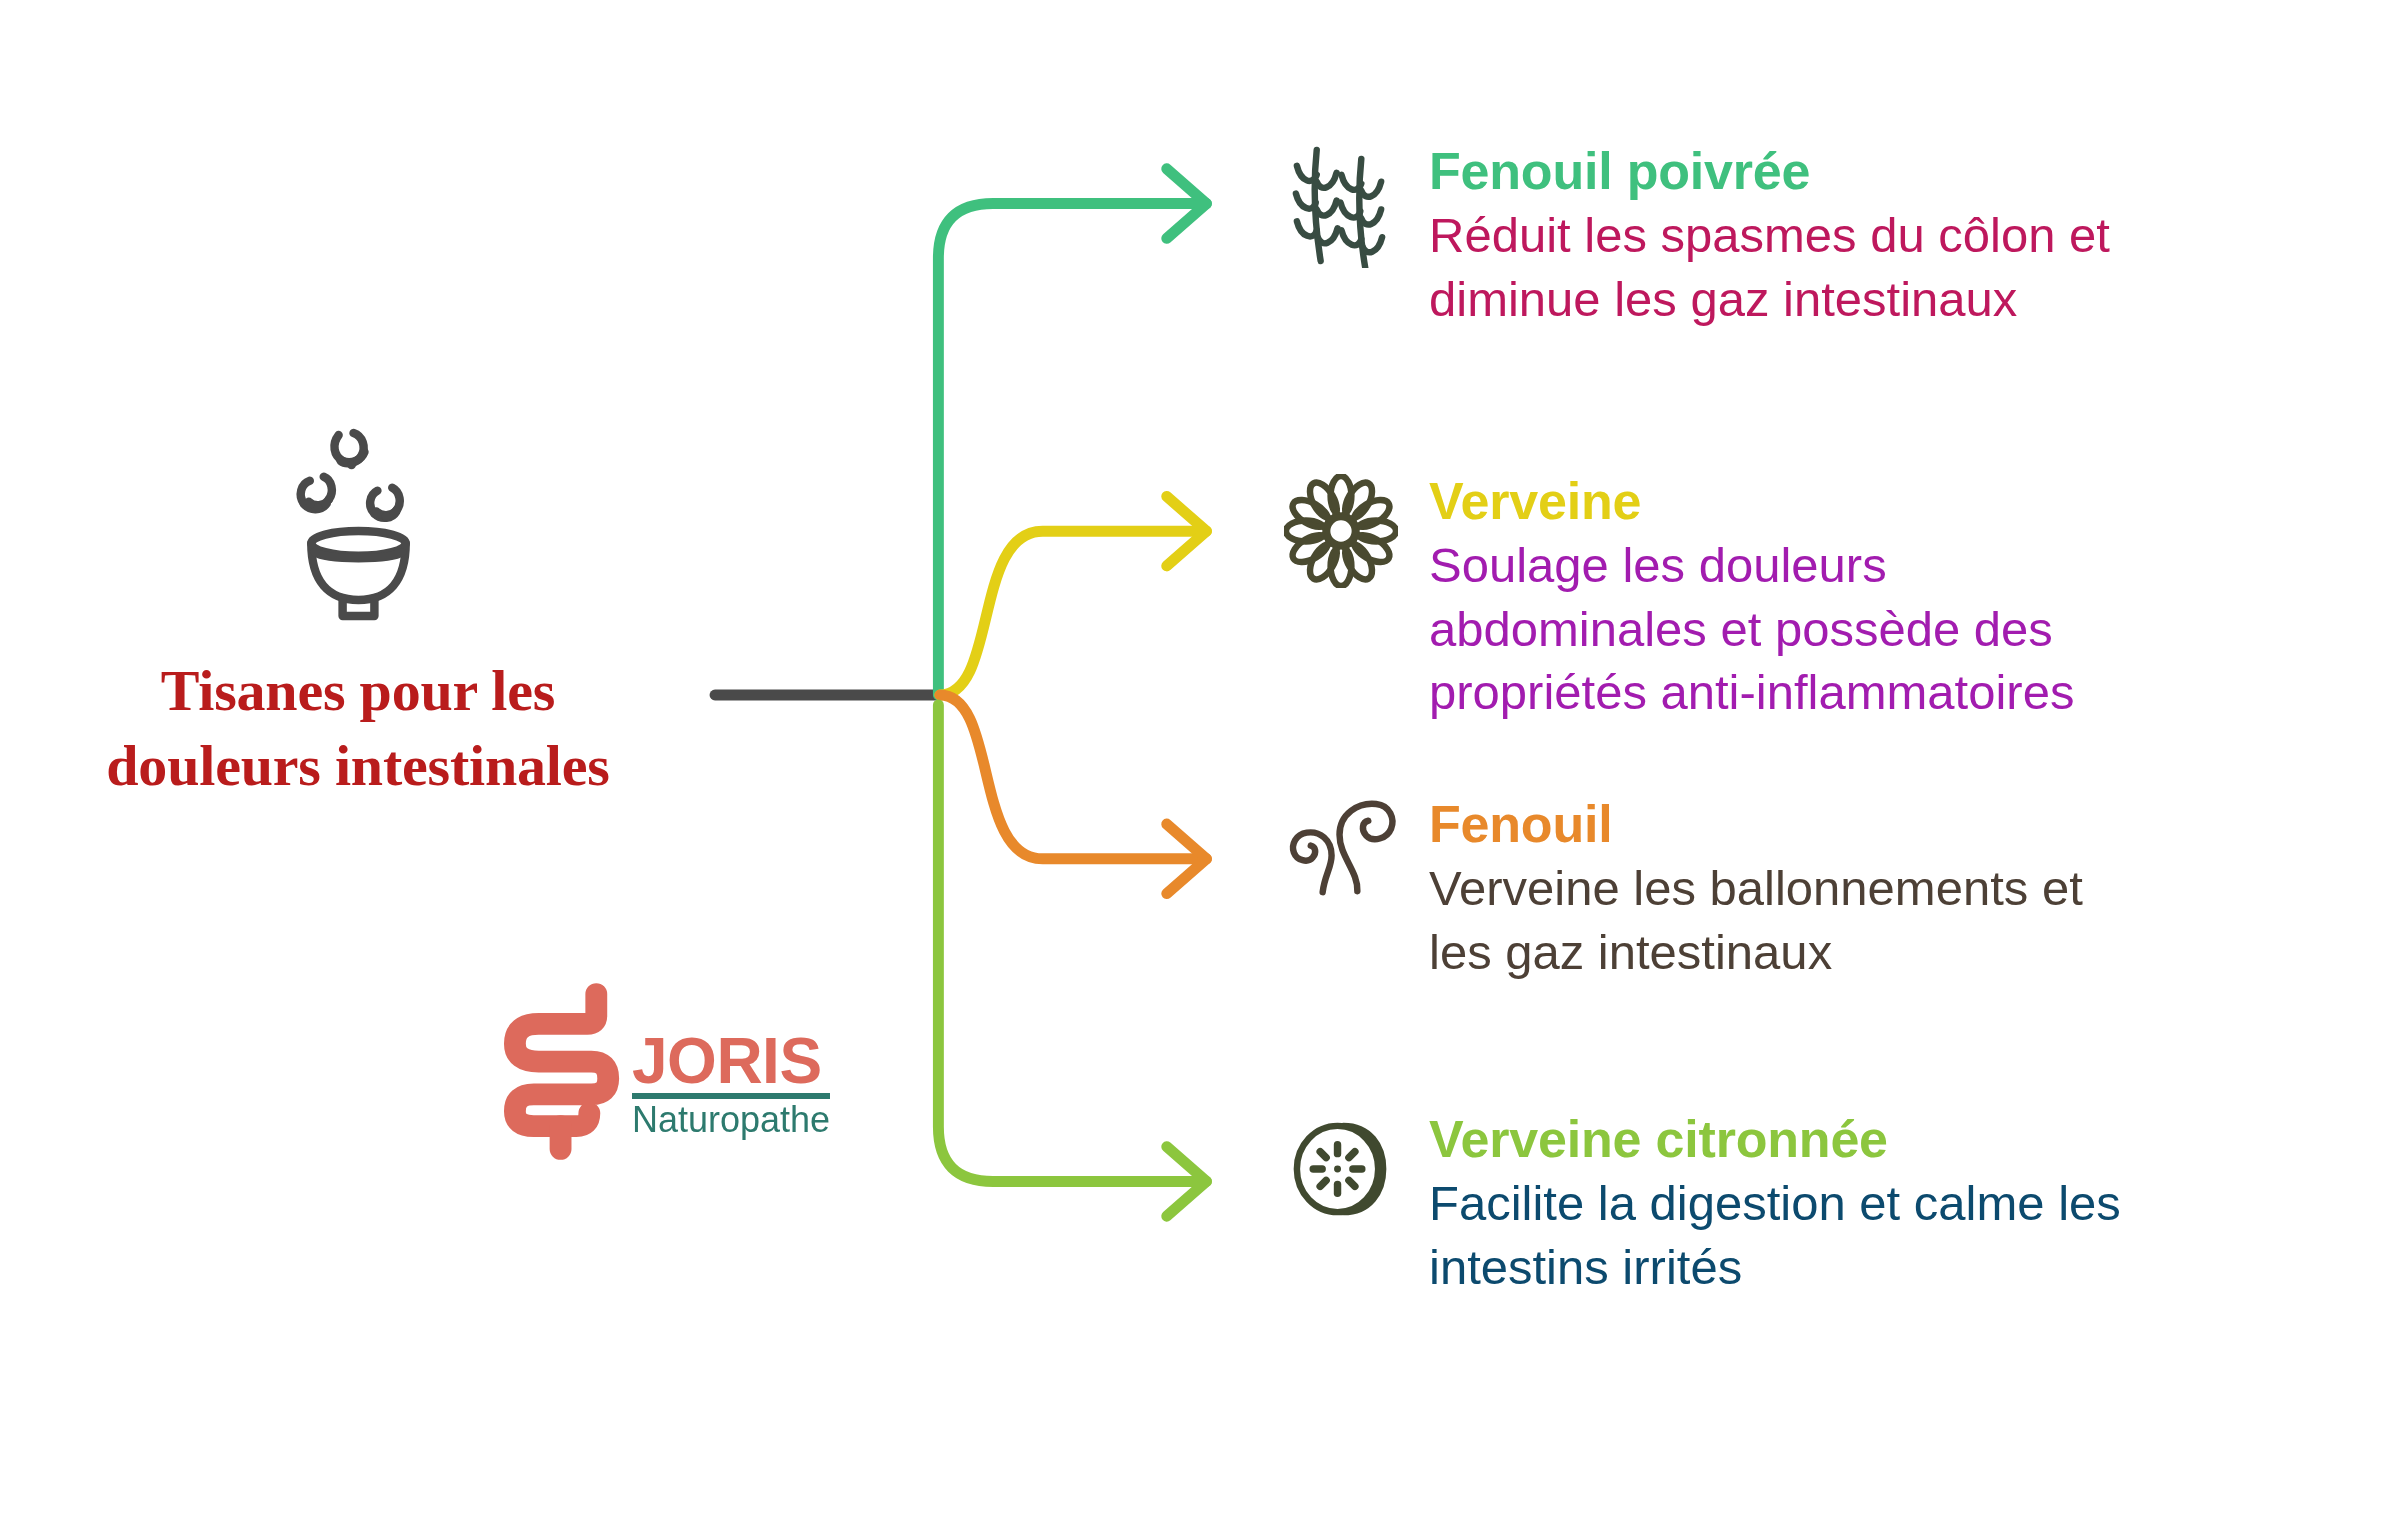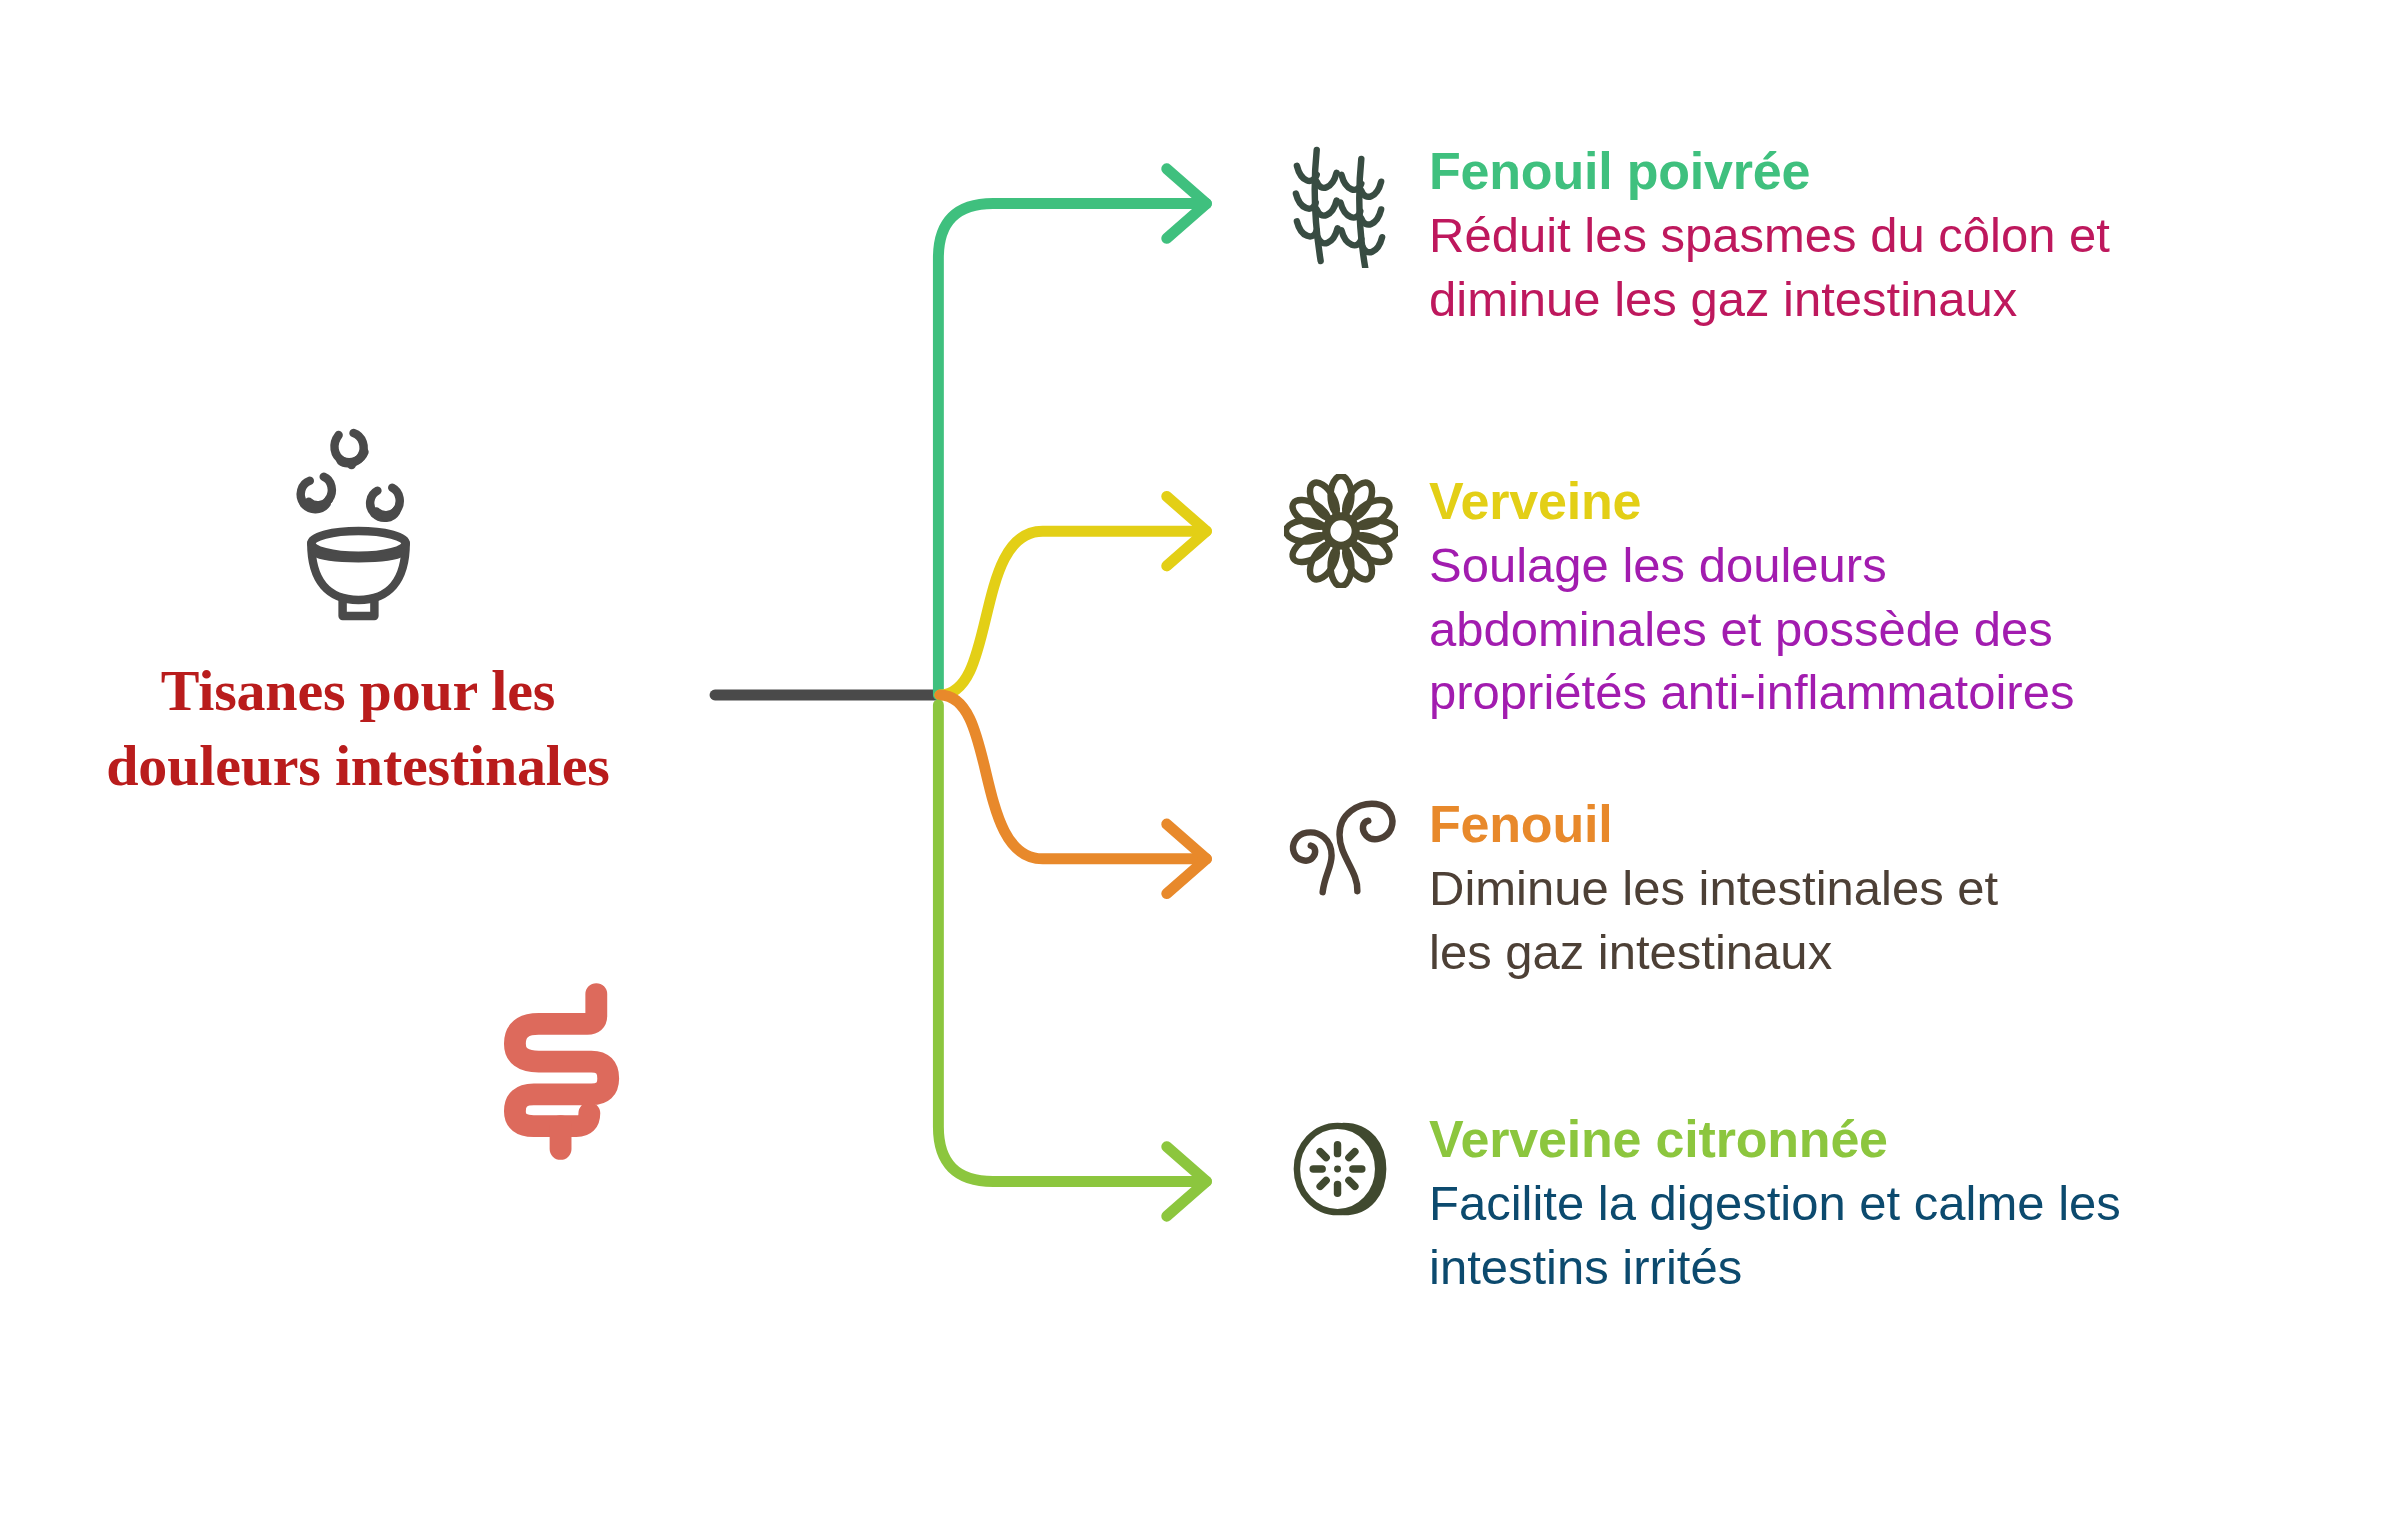--- a/index.html
+++ b/index.html
@@ -193,20 +193,25 @@
                  Q 214 172 214 206
                  Q 214 238 180 238
                  L 64 238
                  Q 26 238 26 272
                  Q 26 302 64 302
                  L 150 302
                  Q 176 302 176 276"></path>
         <path d="M 118 302 L 118 348"></path>
       </g>
     </svg>
+    <div id="logo-text">
+      <div id="logo-wordmark">JORIS</div>
+      <div id="logo-rule"></div>
+      <div id="logo-tagline">Naturopathe</div>
+    </div>
   </div>
 
   <div class="branch-item" id="item-0">
     <div class="branch-icon">
       <svg width="109" height="124" viewBox="0 0 220 250" xmlns="http://www.w3.org/2000/svg">
         <g fill="none" stroke="#384c42" stroke-width="13" stroke-linecap="round" stroke-linejoin="round">
 
           <path d="M 62 12 C 56 70 56 150 70 236"></path>
           <path d="M 22 44 C 30 76 54 84 62 62"></path>
           <path d="M 102 58 C 94 90 70 98 62 76"></path>
@@ -278,21 +283,21 @@
                    C 82 158 96 142 96 118
                    C 96 86 72 68 46 72
                    C 24 75 14 96 20 112
                    C 26 128 48 134 58 122
                    C 66 113 64 100 54 98"></path>
         </g>
       </svg>
     </div>
     <div class="branch-text">
       <div class="branch-heading" style="color:#e8892b">Fenouil</div>
-      <div class="branch-body">Diminue les intestinales et
+      <div class="branch-body">Verveine les ballonnements et
 les gaz intestinaux</div>
     </div>
   </div>
 
   <div class="branch-item" id="item-3">
     <div class="branch-icon">
       <svg width="114" height="114" viewBox="0 0 230 230" xmlns="http://www.w3.org/2000/svg">
         <g fill="none" stroke="#40492f" stroke-width="13" stroke-linecap="round">
 
           <path d="M 120 28 C 172 28 200 68 200 115 C 200 162 172 202 120 202"></path>

